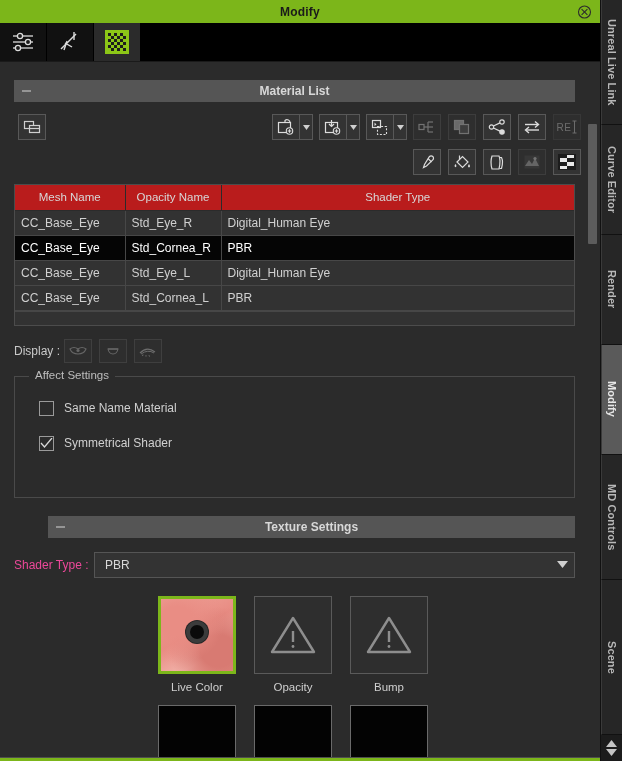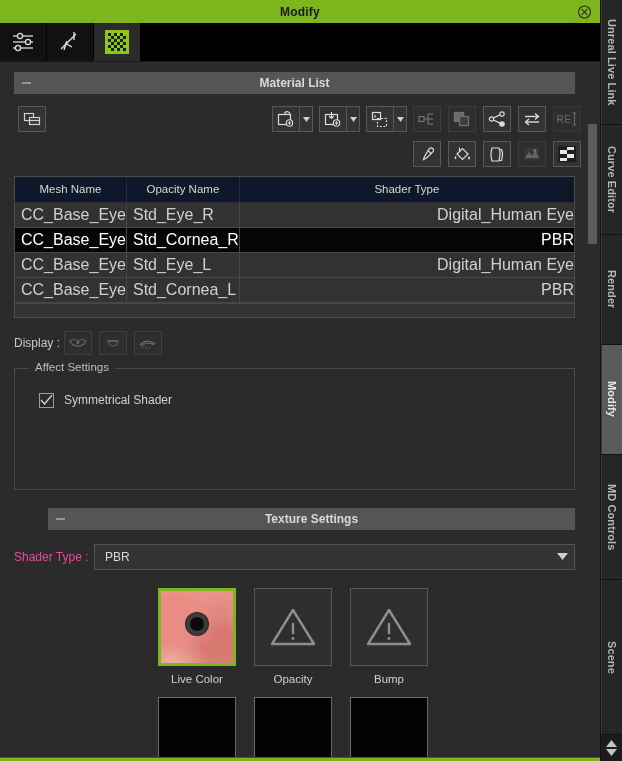--- a/index.html
+++ b/index.html
@@ -55,21 +55,21 @@
   }
   .tabbtn.sel { background: #2b2b2b; }
   .tabfill { flex: 1; height: 38px; background: #000; }
 
   
   .panelbody {
     flex: 1 1 auto;
     position: relative;
     background: #2b2b2b;
     overflow: hidden;
-    padding: 0 0 0 0;
+    padding: 8px 0 0 0;
   }
   .inner { position: relative; width: 589px; }
 
   
   .sechdr {
     margin: 10px 14px 0 14px;
     height: 22px; background: #555;
     display: flex; align-items: center; position: relative;
   }
   .sechdr .minus {
@@ -96,34 +96,34 @@
     position: absolute; width: 13px; height: 26px;
     border: 1px solid #585858; border-left: none;
     background: #333;
     display: flex; align-items: center; justify-content: center;
   }
 
   
   .tablewrap { margin: 0 14px; border: 1px solid #4c4c4c; background: #2e2e2e; }
   table.mat { width: 100%; border-collapse: collapse; }
   table.mat th {
-    background: #0f172a; color: #d8d8d8;
+    background: #b91c1c; color: #d8d8d8;
     font-size: 11.5px; font-weight: normal;
     height: 25px; border-right: 1px solid #2b2b2b;
     border-bottom: 1px solid #2b2b2b;
   }
   table.mat th:last-child { border-right: none; }
   table.mat td {
-    color: #d0d0d0; font-size: 16px;
+    color: #d0d0d0; font-size: 12px;
     height: 25px; padding-left: 6px;
     background: #323232;
     border-right: 1px solid #474747;
     border-bottom: 1px solid #474747;
   }
-  table.mat td:last-child { border-right: none; text-align: right; }
+  table.mat td:last-child { border-right: none; }
   table.mat tr.sel td { background: #050505; color: #ffffff; }
   .tblpad { height: 14px; background: #323232; border-top: 1px solid #474747;}
   col.c1 { width: 110px; } col.c2 { width: 96px; }
 
   
   .disprow { margin: 12px 14px 0 14px; display: flex; align-items: center; height: 26px; }
   .disprow .lbl { font-size: 12px; color: #c9c9c9; margin-right: 4px; }
   .dbtn {
     width: 28px; height: 24px; margin-right: 7px;
     border: 1px solid #3f3f3f; background: #2e2e2e;
@@ -501,20 +501,24 @@
               <line x1="4" y1="9.5" x2="3.5" y2="11" stroke="#6d6d6d" stroke-width="1"></line>
               <line x1="7" y1="10.2" x2="7" y2="11.6" stroke="#6d6d6d" stroke-width="1"></line>
               <line x1="10" y1="10.2" x2="10.5" y2="11.6" stroke="#6d6d6d" stroke-width="1"></line>
             </svg>
           </div>
         </div>
 
         <div class="groupbox">
           <span class="gtitle">Affect Settings</span>
 
+          <div class="cbrow">
+            <span class="cbbox"></span>
+            <span class="cbl">Same Name Material</span>
+          </div>
 
           <div class="cbrow">
             <span class="cbbox">
               <svg width="13" height="11" viewBox="0 0 13 11">
                 <path d="M1 5 L4.5 9 L12 0" fill="none" stroke="#d8d8d8" stroke-width="1.3"></path>
               </svg>
             </span>
             <span class="cbl">Symmetrical Shader</span>
           </div>
 

